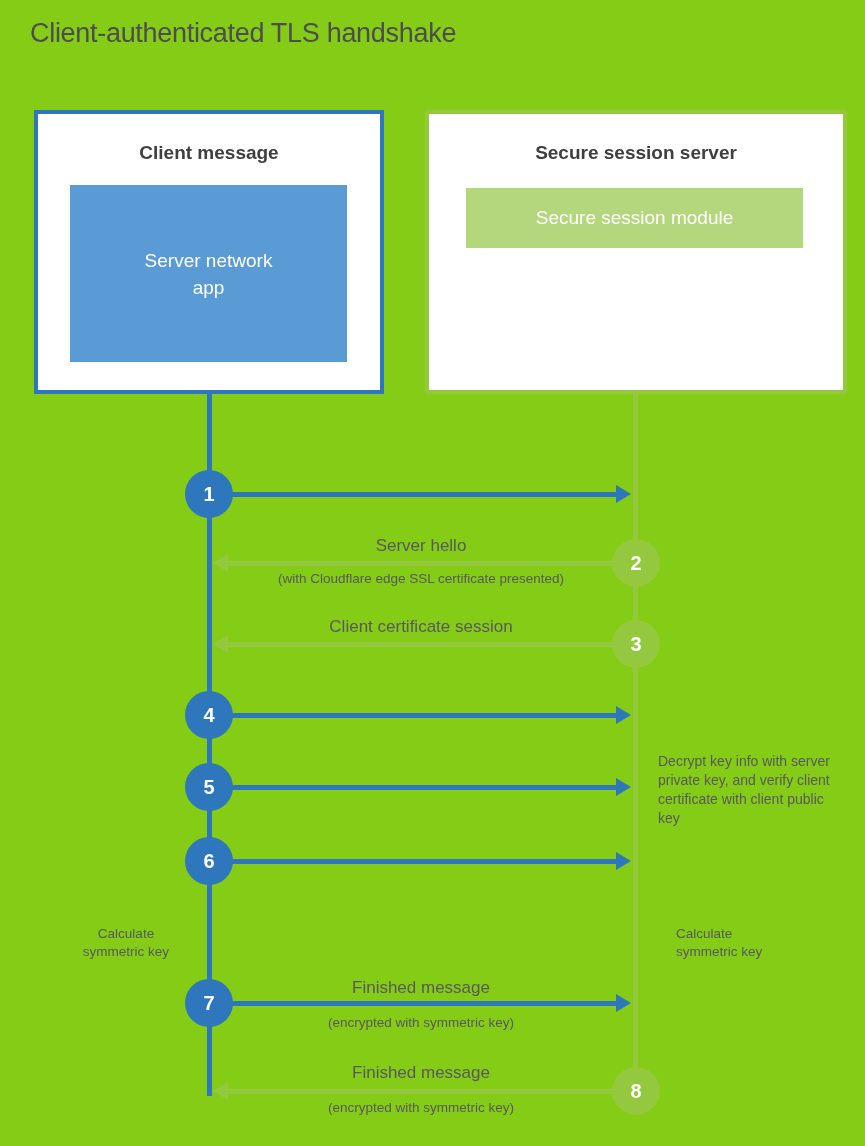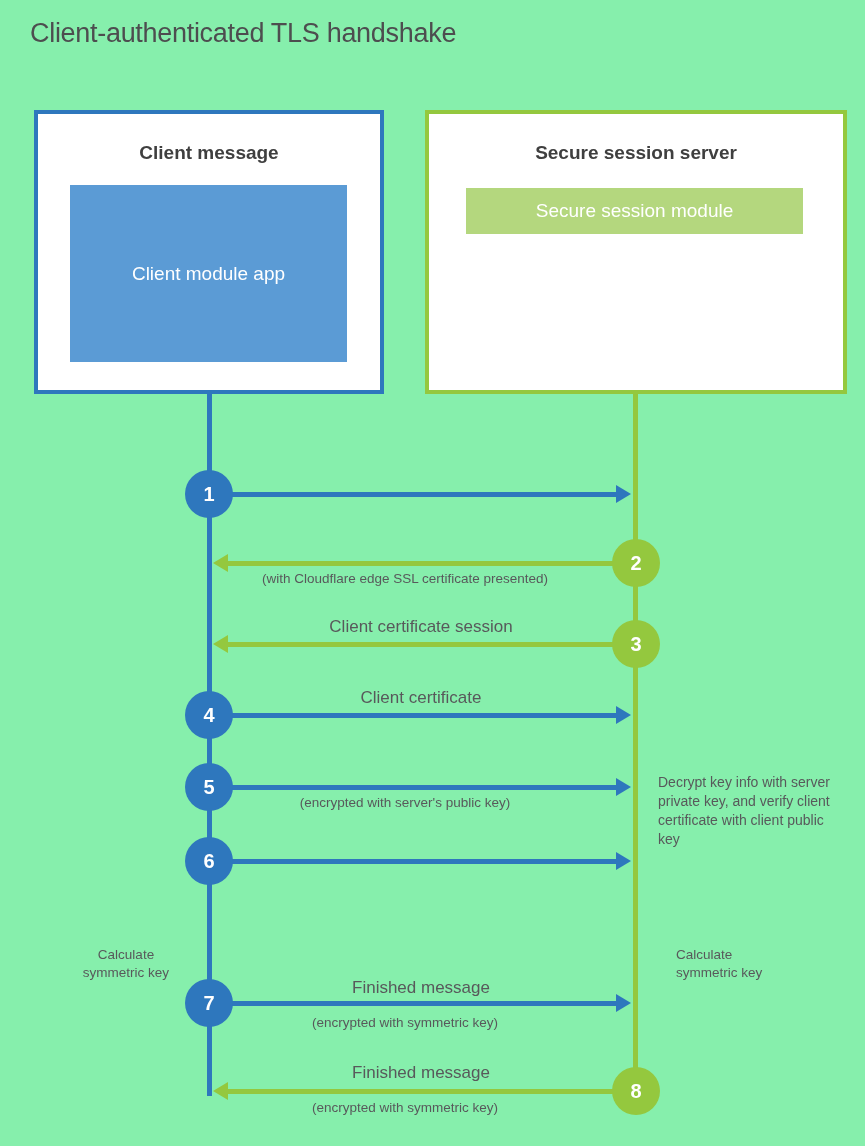--- a/index.html
+++ b/index.html
@@ -6,41 +6,41 @@
     --blue:#2e77bd;
     --blue-fill:#5b9bd5;
     --green:#94c83e;
     --green-fill:#b4d77e;
     --heading:#3f3f3f;
     --label:#58595b;
     --title:#4d4d4f;
   }
   *{margin:0;padding:0;box-sizing:border-box;}
   body{background:#ffffff;font-family:"Liberation Sans","DejaVu Sans",sans-serif;}
-  .canvas{position:relative;width:865px;height:1146px;background:#86efac;overflow:hidden;}
+  .canvas{position:relative;width:865px;height:1146px;background:#84cc16;overflow:hidden;}
 
   .page-title{
     position:absolute;left:30px;top:18px;
     font-size:27px;font-weight:300;letter-spacing:-0.3px;color:var(--title);
   }
 
   .box{position:absolute;top:110px;height:284px;background:#fff;}
   .box-title{text-align:center;padding-top:28px;font-size:19px;font-weight:bold;color:var(--heading);}
   .client-box{left:34px;width:350px;border:4px solid var(--blue);}
   .server-box{left:425px;width:422px;border:4px solid var(--green);}
 
   .client-app{
     position:absolute;left:70px;top:185px;width:277px;height:177px;
     background:var(--blue-fill);color:#fff;font-size:19px;
     display:flex;align-items:center;justify-content:center;text-align:center;
   }
   .client-app span{display:inline-block;max-width:160px;line-height:27px;}
 
   .server-bar{
-    position:absolute;left:466px;width:337px;height:46px;
+    position:absolute;left:466px;width:337px;height:60px;
     background:var(--green-fill);color:#fff;font-size:19px;
     display:flex;align-items:center;justify-content:center;
   }
   .bar-1{top:188px;} .bar-2{top:250px;} .bar-3{top:312px;}
 
   .lifeline{position:absolute;width:5px;}
   .lifeline.blue{left:207px;top:392px;height:704px;background:var(--blue);}
   .lifeline.green{left:633px;top:392px;height:699px;background:var(--green);}
 
   .arrow{position:absolute;height:5px;}
@@ -63,70 +63,69 @@
     display:flex;align-items:center;justify-content:center;z-index:3;
   }
   .step-circle.blue{background:var(--blue);left:185px;}
   .step-circle.green{background:var(--green);left:612px;}
 
   .msg-label{
     position:absolute;left:209px;width:424px;text-align:center;
     font-size:17px;color:var(--label);
   }
   .msg-sub{
-    position:absolute;left:193px;width:424px;text-align:center;
+    position:absolute;left:209px;width:424px;text-align:center;
     font-size:13.5px;color:var(--label);
   }
 
   .side-note{
-    position:absolute;font-size:14px;line-height:19px;color:var(--label);margin-top:21px;
+    position:absolute;font-size:14px;line-height:19px;color:var(--label);
   }
   .note-decrypt{left:658px;top:752px;width:178px;text-align:left;}
   .calc-left{left:70px;top:925px;width:112px;text-align:center;font-size:13.5px;line-height:18px;}
   .calc-right{left:676px;top:925px;width:112px;text-align:left;font-size:13.5px;line-height:18px;}
 </style>
 </head>
 <body>
 
 <div class="canvas">
 
   <div class="page-title">Client-authenticated TLS handshake</div>
 
   <div class="box client-box">
     <div class="box-title">Client message</div>
   </div>
   <div class="client-app">
-    <span>Client module app</span>
+    <span>Server network app</span>
   </div>
 
   <div class="box server-box">
     <div class="box-title">Secure session server</div>
   </div>
   <div class="server-bar bar-1">Secure session module</div>
 
   <div class="lifeline blue"></div>
   <div class="lifeline green"></div>
 
   <div class="arrow blue right" style="top:492px"></div>
   <div class="step-circle blue" style="top:470px">1</div>
 
+  <div class="msg-label" style="top:536px">Server hello</div>
   <div class="arrow green left" style="top:561px"></div>
   <div class="msg-sub" style="top:571px">(with Cloudflare edge SSL certificate presented)</div>
   <div class="step-circle green" style="top:539px">2</div>
 
   <div class="msg-label" style="top:617px">Client certificate session</div>
   <div class="arrow green left" style="top:642px"></div>
   <div class="step-circle green" style="top:620px">3</div>
 
-  <div class="msg-label" style="top:688px">Client certificate</div>
   <div class="arrow blue right" style="top:713px"></div>
   <div class="step-circle blue" style="top:691px">4</div>
 
   <div class="arrow blue right" style="top:785px"></div>
-  <div class="msg-sub" style="top:795px">(encrypted with server's public key)</div>
   <div class="step-circle blue" style="top:763px">5</div>
 
   <div class="arrow blue right" style="top:859px"></div>
   <div class="step-circle blue" style="top:837px">6</div>
 
   <div class="side-note note-decrypt">Decrypt key info with server private key, and verify client certificate with client public key</div>
   <div class="side-note calc-left">Calculate symmetric key</div>
   <div class="side-note calc-right">Calculate symmetric key</div>
 
   <div class="msg-label" style="top:978px">Finished message</div>

